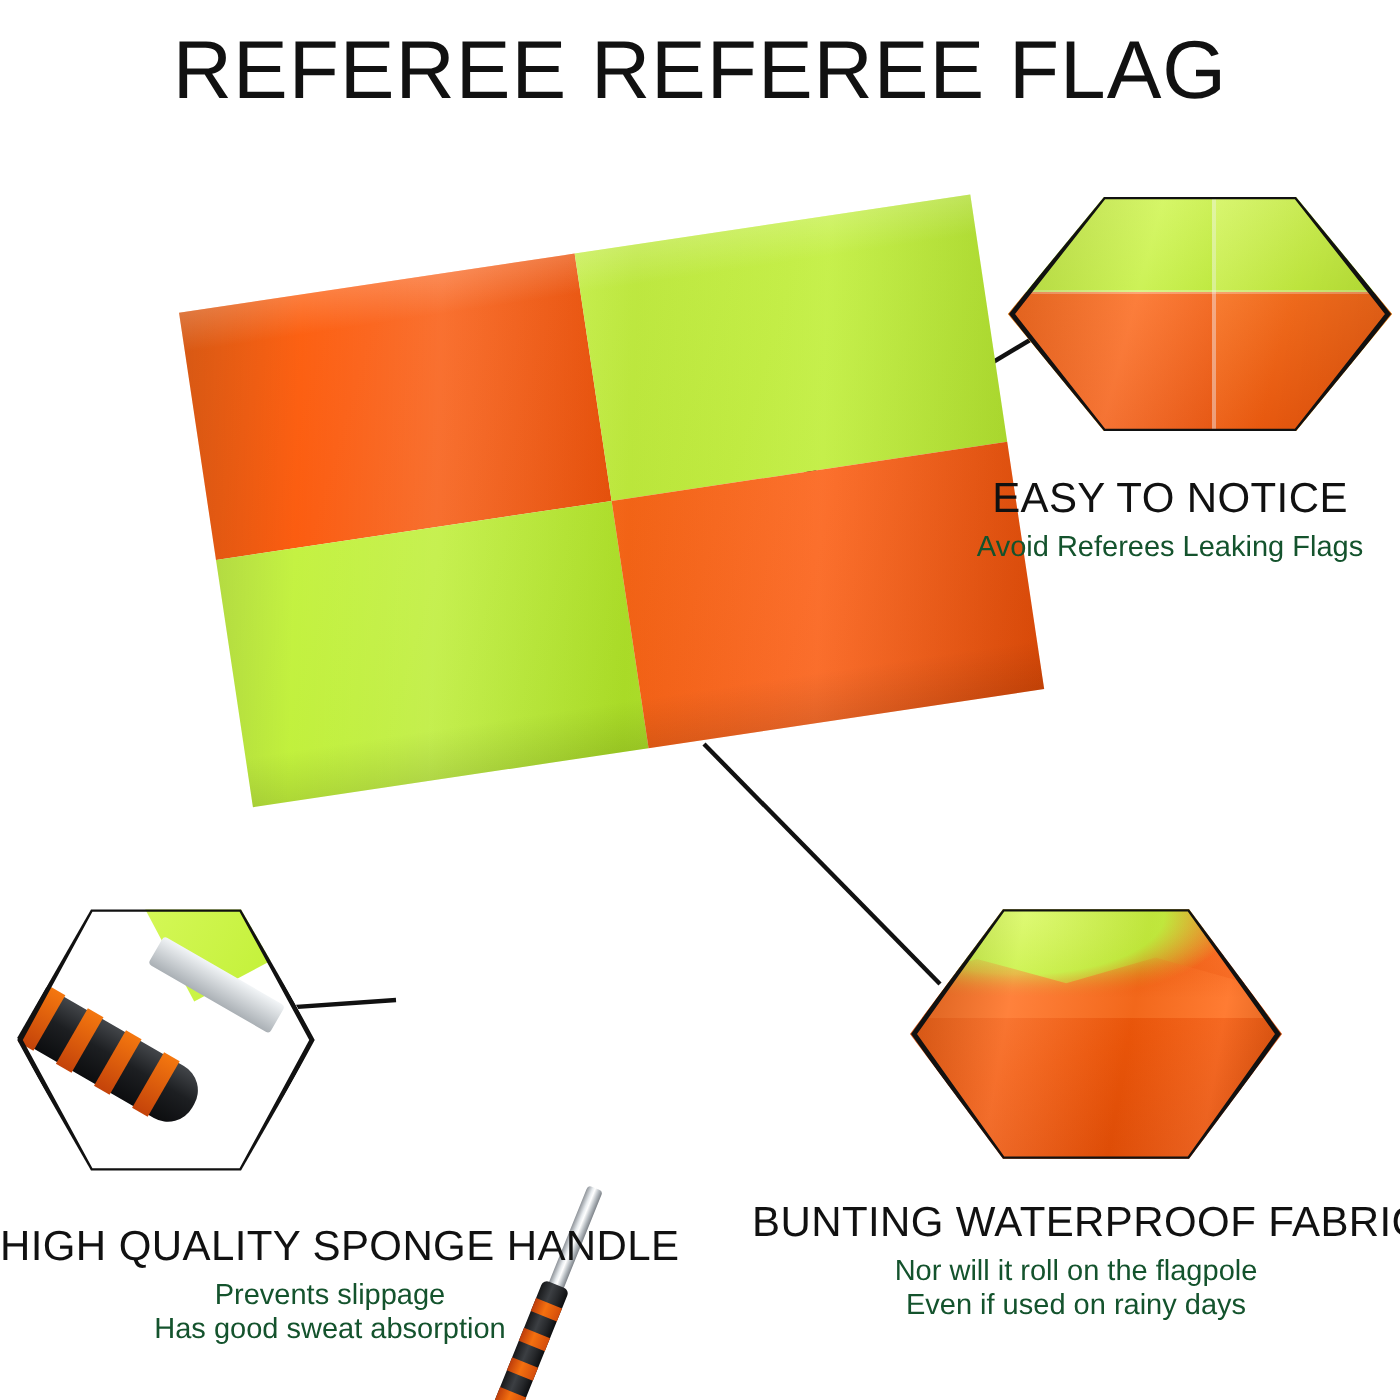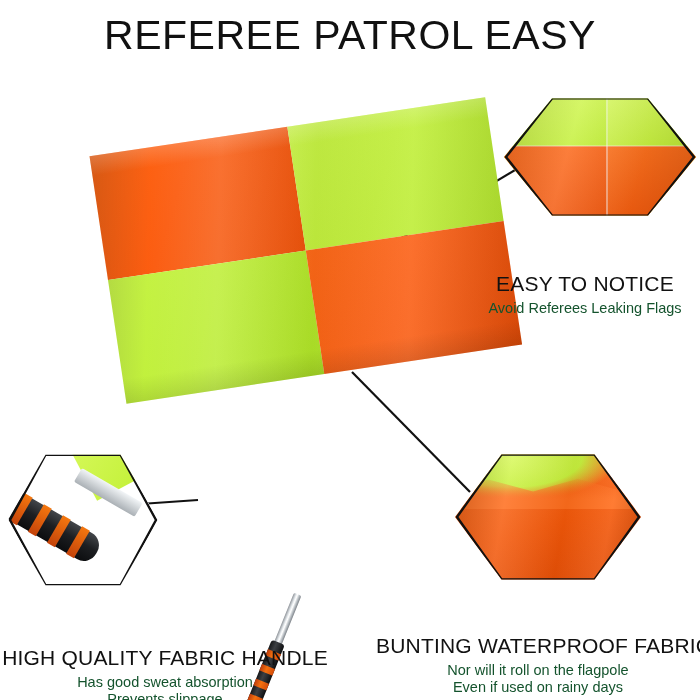--- a/index.html
+++ b/index.html
@@ -137,21 +137,20 @@
 
   .leader {
     position: absolute;
     pointer-events: none;
   }
 
   
   .caption {
     position: absolute;
     text-align: center;
-    margin-top: 34px;
   }
   .caption .head {
     font-size: 21px;
     font-weight: 400;
     color: #111111;
     letter-spacing: 0.2px;
     white-space: nowrap;
   }
   .caption .sub {
     font-size: 14.5px;
@@ -161,21 +160,21 @@
   }
   .caption .sub + .sub {
     margin-top: 1px;
   }
 </style>
 </head>
 <body>
 
 <div class="stage">
 
-  <div class="title">REFEREE PATROL EASY</div>
+  <div class="title">REFEREE REFEREE FLAG</div>
 
   <svg class="leader" width="700" height="700" viewBox="0 0 700 700" style="left:0; top:0;">
     <line x1="318" y1="288" x2="540" y2="155" stroke="#111111" stroke-width="2.2"></line>
     <line x1="352" y1="372" x2="470" y2="492" stroke="#111111" stroke-width="2.2"></line>
     <line x1="198" y1="500" x2="126" y2="505" stroke="#111111" stroke-width="2.2"></line>
   </svg>
 
   <div class="flag-assembly">
     <div class="flag-cloth">
       <div class="quad q-tl" style="background: linear-gradient(115deg,#ff6a18 0%, #fb5c10 40%, #ef5209 100%);"></div>
@@ -267,18 +266,18 @@
         <div style="position:absolute; left:78px; top:-1px; width:9px; height:32px;
                     background:linear-gradient(180deg,#f4770f,#c4430a);"></div>
       </div>
     </div>
     <svg class="hex-border" width="150" height="136" viewBox="0 0 150 136">
       <polygon points="37.5,2.7 112.5,2.7 148,68 112.5,133.3 37.5,133.3 2,68" fill="none" stroke="#111111" stroke-width="2.4"></polygon>
     </svg>
   </div>
 
   <div class="caption" style="left:0px; top:612px; width:330px;">
-    <div class="head">HIGH QUALITY FABRIC HANDLE</div>
+    <div class="head">HIGH QUALITY SPONGE HANDLE</div>
+    <div class="sub">Prevents slippage</div>
     <div class="sub">Has good sweat absorption</div>
-    <div class="sub">Prevents slippage</div>
   </div>
 
 </div>
 
 </body></html>

